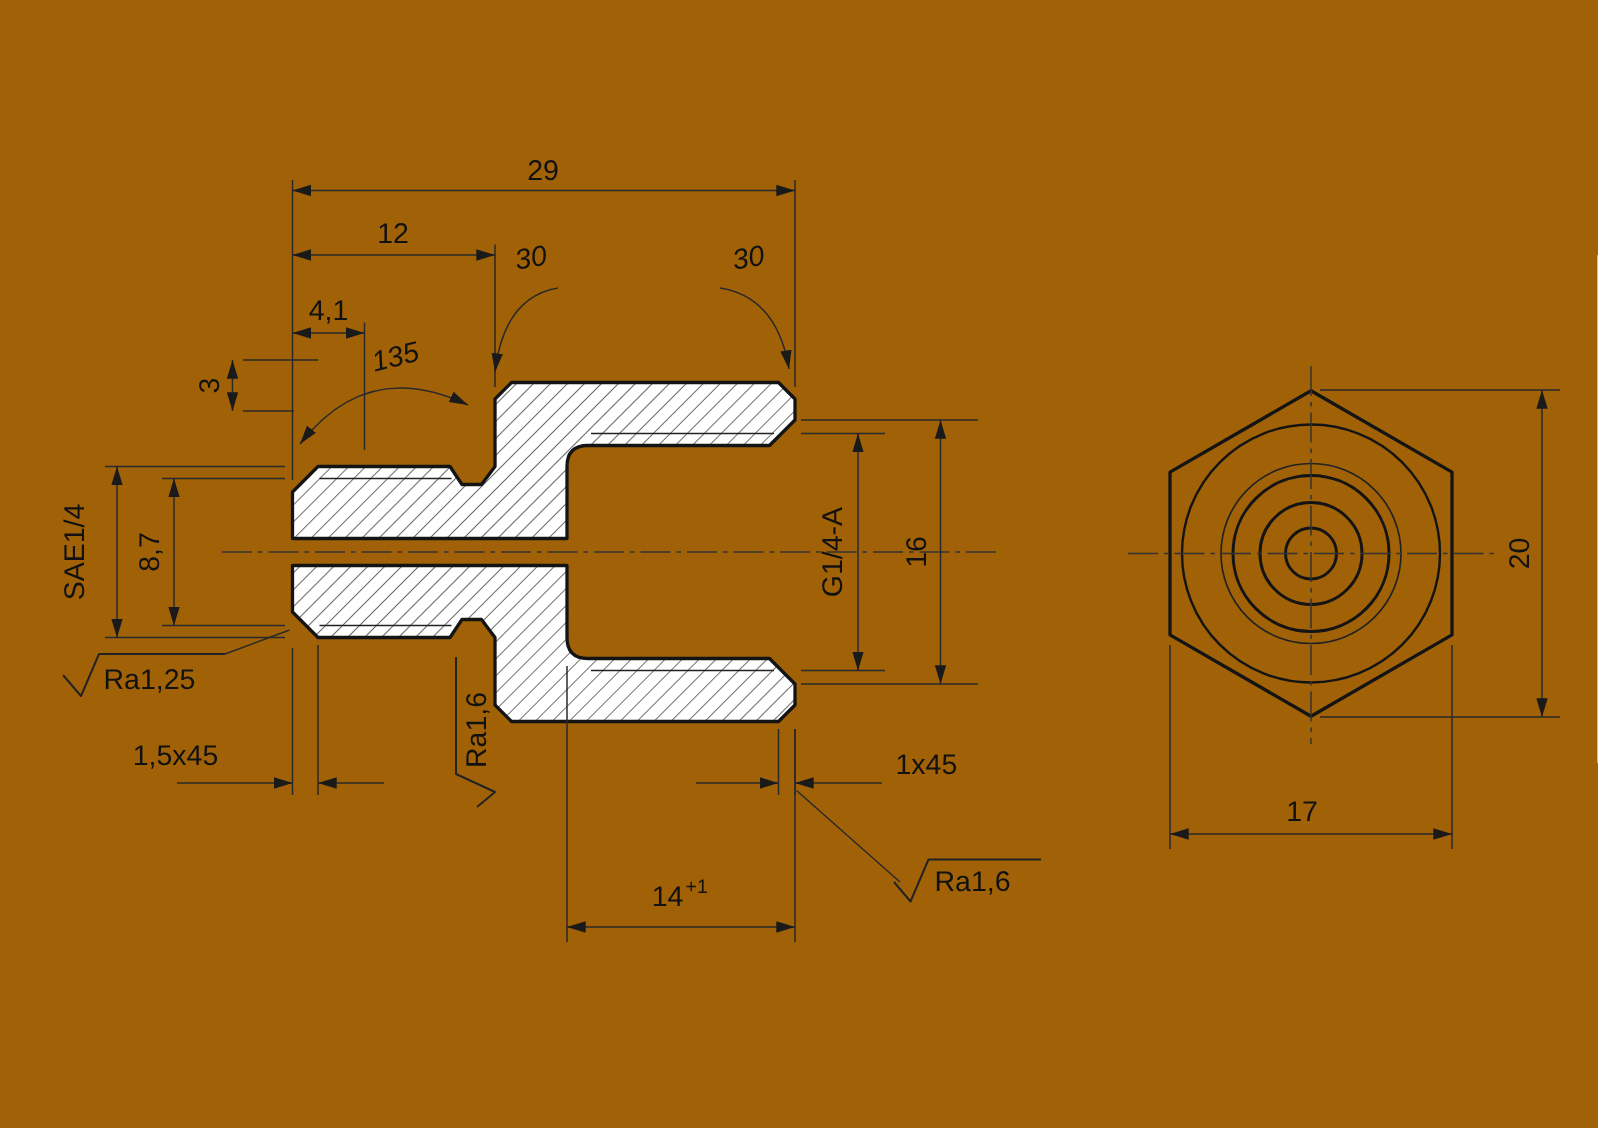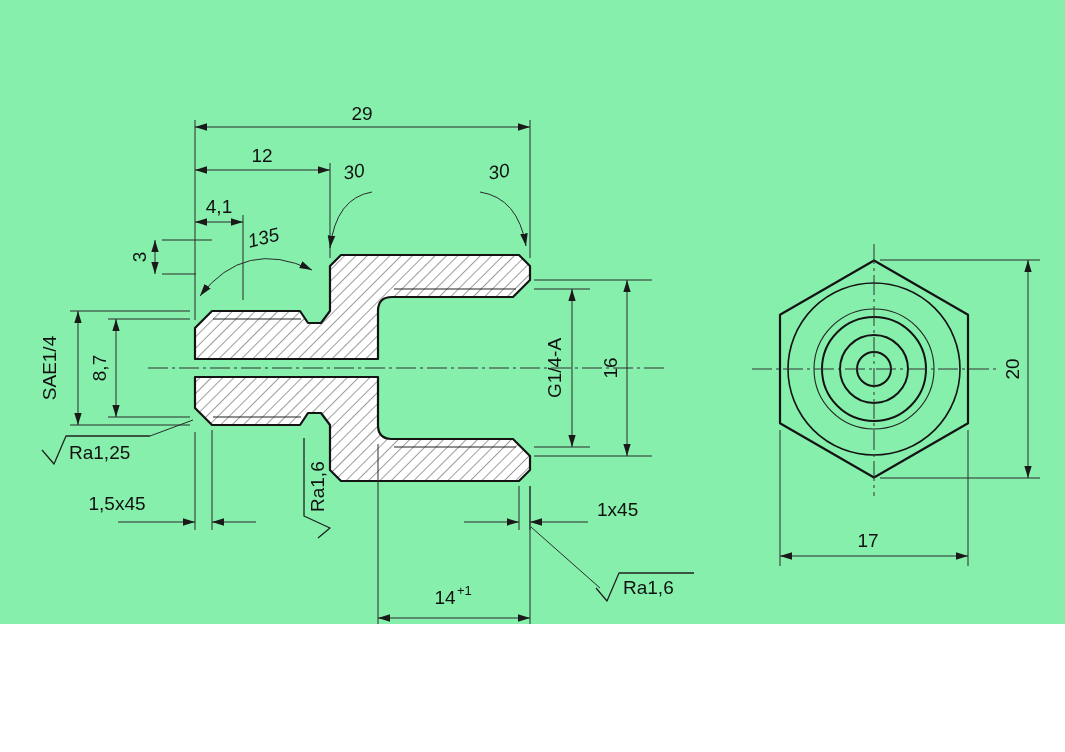--- a/index.html
+++ b/index.html
@@ -1,16 +1,16 @@
 <!DOCTYPE html>
 <html><head>
 <meta charset="utf-8">
 <style>
   html,body{margin:0;padding:0;background:#ffffff;}
-  .sheet{width:1065px;height:624px;background:#86efac;position:relative;overflow:hidden;}
+  .sheet{width:1065px;height:752px;background:#a16207;position:relative;overflow:hidden;}
   svg{display:block;}
   text{font-family:"Liberation Sans", sans-serif; fill:#111;}
   .dim{font-size:19px;}
   .dimi{font-size:19px;font-style:italic;}
   .sup{font-size:13px;}
   .olh{stroke:#141414;stroke-width:2.2;fill:url(#hatch);stroke-linejoin:round;}
   .ol{stroke:#141414;stroke-width:2.2;fill:none;stroke-linejoin:round;}
   .thin{stroke:#222;stroke-width:1.1;fill:none;}
   .dl{stroke:#2a2a2a;stroke-width:1;fill:none;}
   .tick{stroke:#222;stroke-width:1.3;fill:none;stroke-linejoin:round;}

